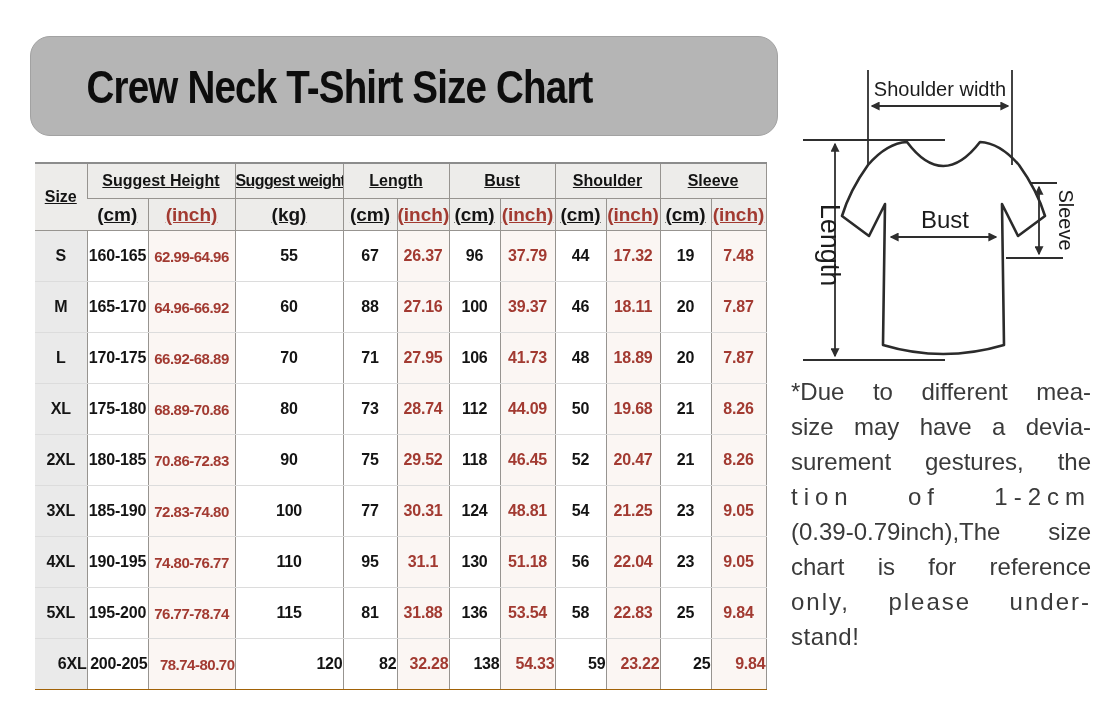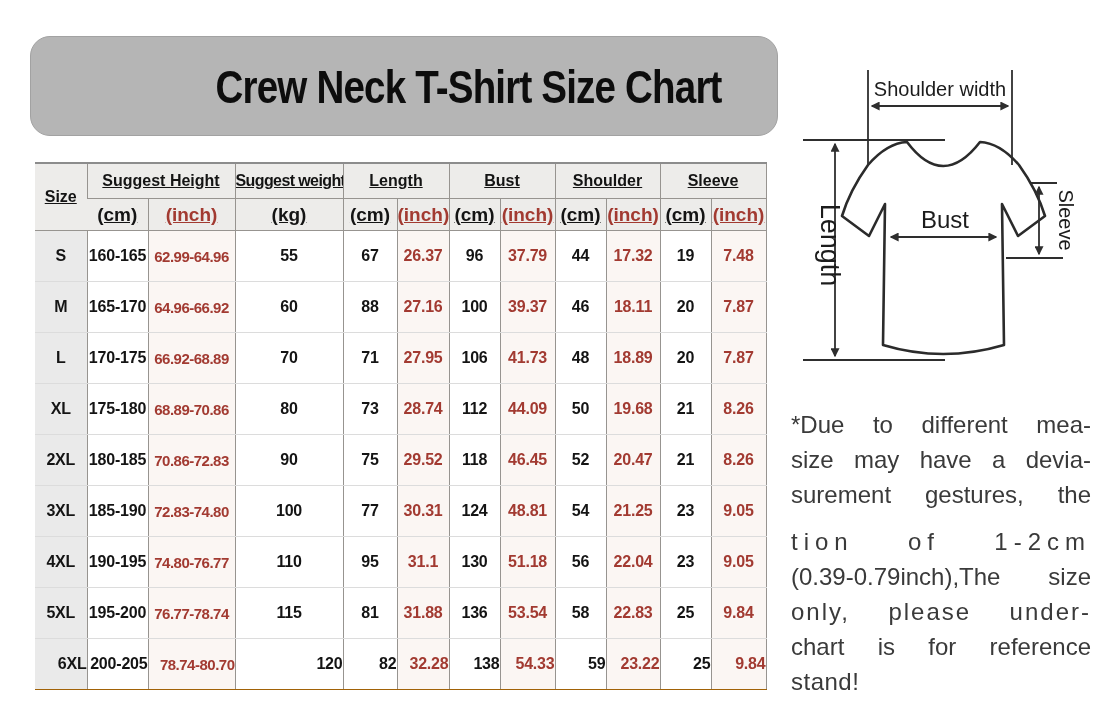--- a/index.html
+++ b/index.html
@@ -16,21 +16,21 @@
   html,body{margin:0;padding:0;}
   body{background:#ffffff;font-family:"Liberation Sans",sans-serif;}
   .page{position:relative;width:1110px;height:714px;background:#ffffff;overflow:hidden;}
 
   
   .banner{
     position:absolute;left:30px;top:36px;width:748px;height:100px;
     background:var(--banner-gray);
     border:1px solid #a2a2a2;
     border-radius:20px;
-    display:flex;align-items:center;justify-content:flex-end;
+    display:flex;align-items:center;justify-content:flex-start;
     box-sizing:border-box;
   }
   .banner-text{
     font-size:47px;font-weight:bold;color:#0d0d0d;
     letter-spacing:-1px;white-space:nowrap;
     transform:scaleX(0.82);transform-origin:center;
   }
 
   
   table.size-table{
@@ -66,25 +66,25 @@
 
   
   .diagram{position:absolute;left:795px;top:40px;width:315px;height:340px;}
   .diagram text{
     font-family:"Liberation Sans",sans-serif;
     fill:#1c1c1c;
   }
 
   
   .disclaimer{
-    position:absolute;left:791px;top:407px;width:300px;
+    position:absolute;left:791px;top:374px;width:300px;
     font-size:24px;line-height:35px;color:#3a3a3a;
   }
   .dline{text-align:justify;text-align-last:justify;}
-  .dline.ls-wide{letter-spacing:6px;margin-top:12px;}
+  .dline.ls-wide{letter-spacing:6px;}
   .dline.ls-mid{letter-spacing:2px;}
   .dline.last{text-align-last:left;letter-spacing:0.5px;}
 </style>
 </head>
 <body>
 
 <div class="page">
 
   <div class="banner">
     <span class="banner-text">Crew Neck T-Shirt Size Chart</span>
@@ -296,18 +296,18 @@
 
     <text x="26" y="205" font-size="27" text-anchor="middle" transform="rotate(90 26 205)">Length</text>
   </svg>
 
   <div class="disclaimer">
     <div class="dline">*Due to different mea-</div>
     <div class="dline">size may have a devia-</div>
     <div class="dline">surement gestures, the</div>
     <div class="dline ls-wide">tion of 1-2cm</div>
     <div class="dline">(0.39-0.79inch),The size</div>
+    <div class="dline">chart is for reference</div>
     <div class="dline ls-mid">only, please under-</div>
-    <div class="dline">chart is for reference</div>
     <div class="dline last">stand!</div>
   </div>
 
 </div>
 
 </body></html>

